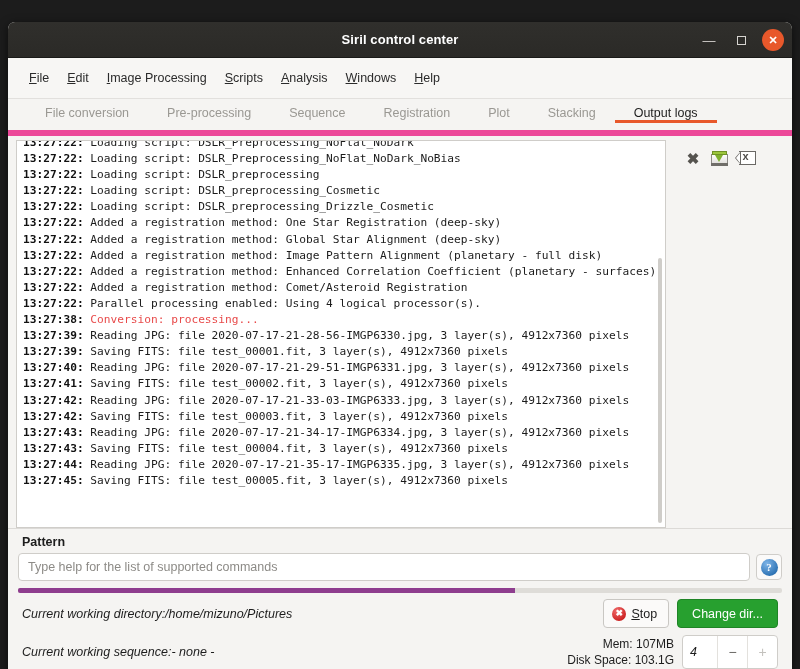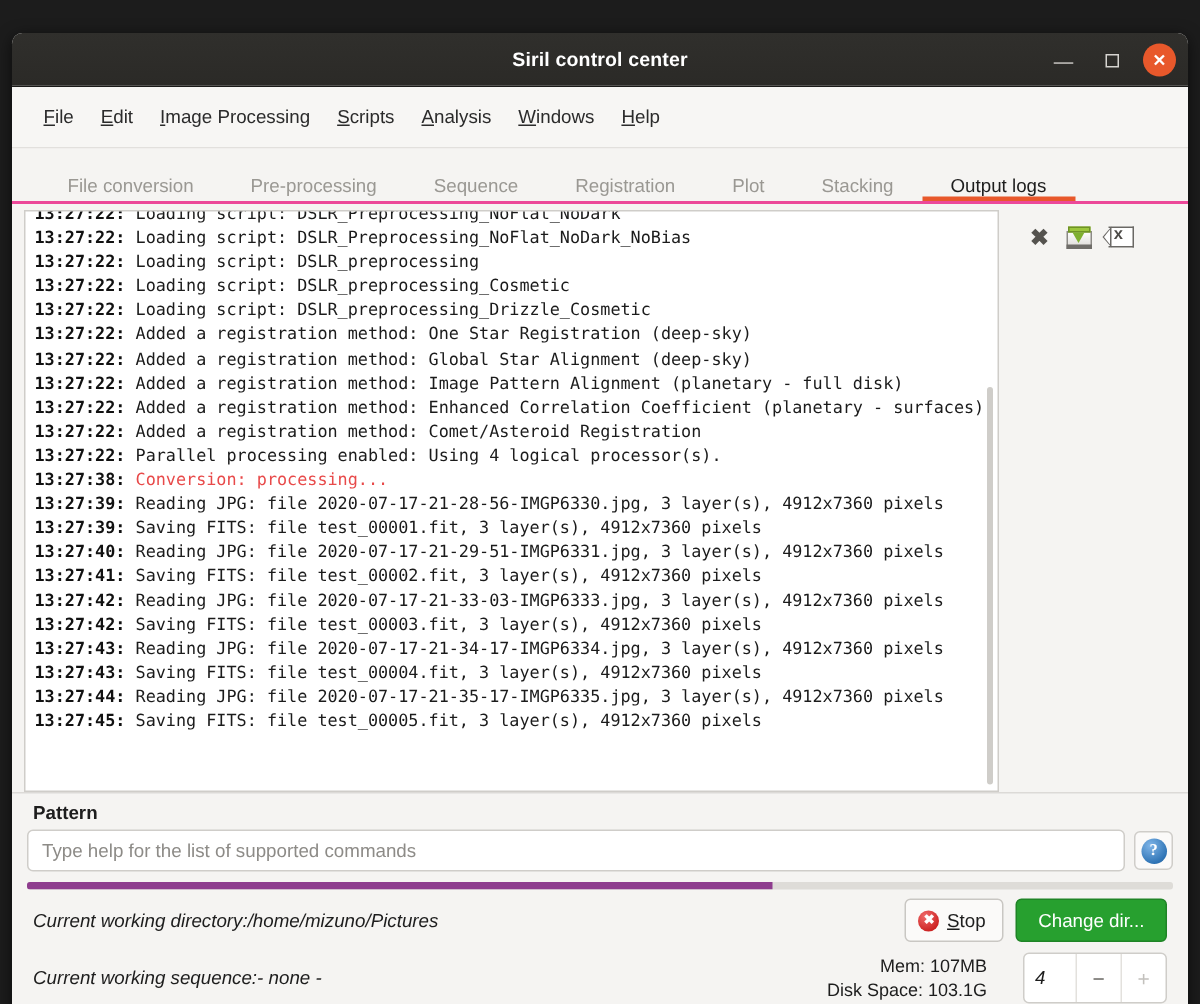--- a/index.html
+++ b/index.html
@@ -55,22 +55,22 @@
   }
   .menubar .mi {
     font-size: 12.5px; color: #2b2b2b; padding: 0 9px; cursor: default;
     white-space: nowrap;
   }
   .menubar .mi u { text-decoration: underline; }
 
   
   .tabs {
     height: 37px; background: #f5f4f2;
-    display: flex; align-items: flex-end; padding-left: 18px;
-    border-bottom: 2px solid #ec4899;
+    display: flex; align-items: center; padding-left: 18px;
+    border-bottom: 6px solid #ec4899;
     flex: 0 0 auto;
   }
   .tab {
     display: flex; align-items: center; justify-content: center;
     padding: 0 19px; font-size: 12.5px; color: #9a9893;
     border-bottom: 3px solid transparent; cursor: default;
     white-space: nowrap;
   }
   .tab.active { color: #1d1d1d; font-weight: normal; border-bottom-color: #e8582b; }
 
@@ -206,21 +206,21 @@
     background: radial-gradient(circle at 35% 28%, #f06a6a, #cc2222 75%, #aa1414);
     color: #fff; font-size: 9px; font-weight: bold;
     display: flex; align-items: center; justify-content: center; line-height: 1;
   }
   .change-btn {
     height: 29px; padding: 0 14px; background: #27a02f;
     border: 1px solid #1f8426; border-radius: 4px;
     color: #fff; font-size: 12.5px; display: flex; align-items: center;
     cursor: default;
   }
-  .meminfo-row { display: flex; align-items: center; gap: 24px; }
+  .meminfo-row { display: flex; align-items: center; gap: 8px; }
   .meminfo {
     text-align: right; font-size: 12px; color: #1d1d1d; line-height: 16px;
   }
   .spinner {
     display: flex; align-items: stretch; height: 34px;
     border: 1px solid #cfcdc9; border-radius: 4px; background: #fff;
     overflow: hidden;
   }
   .spinner .val {
     width: 34px; display: flex; align-items: center; padding-left: 7px;

